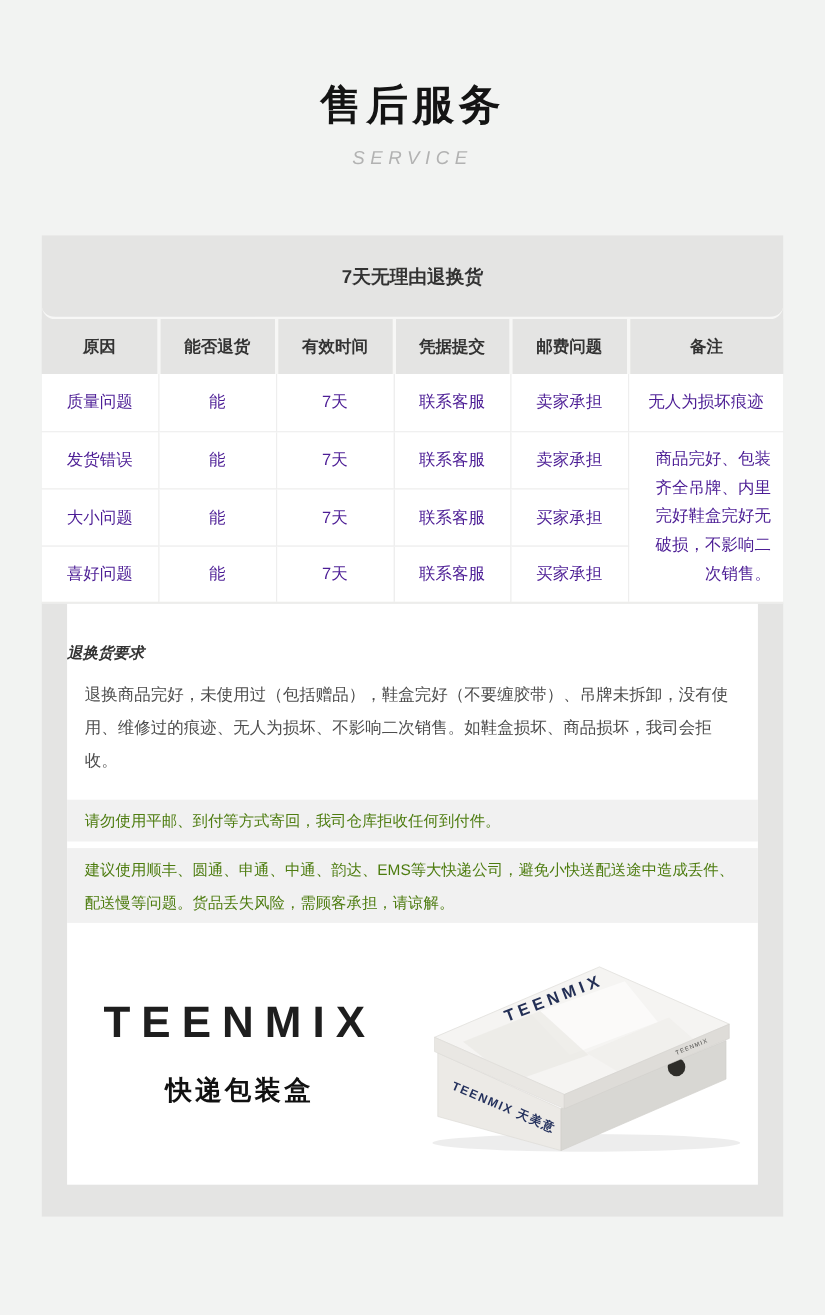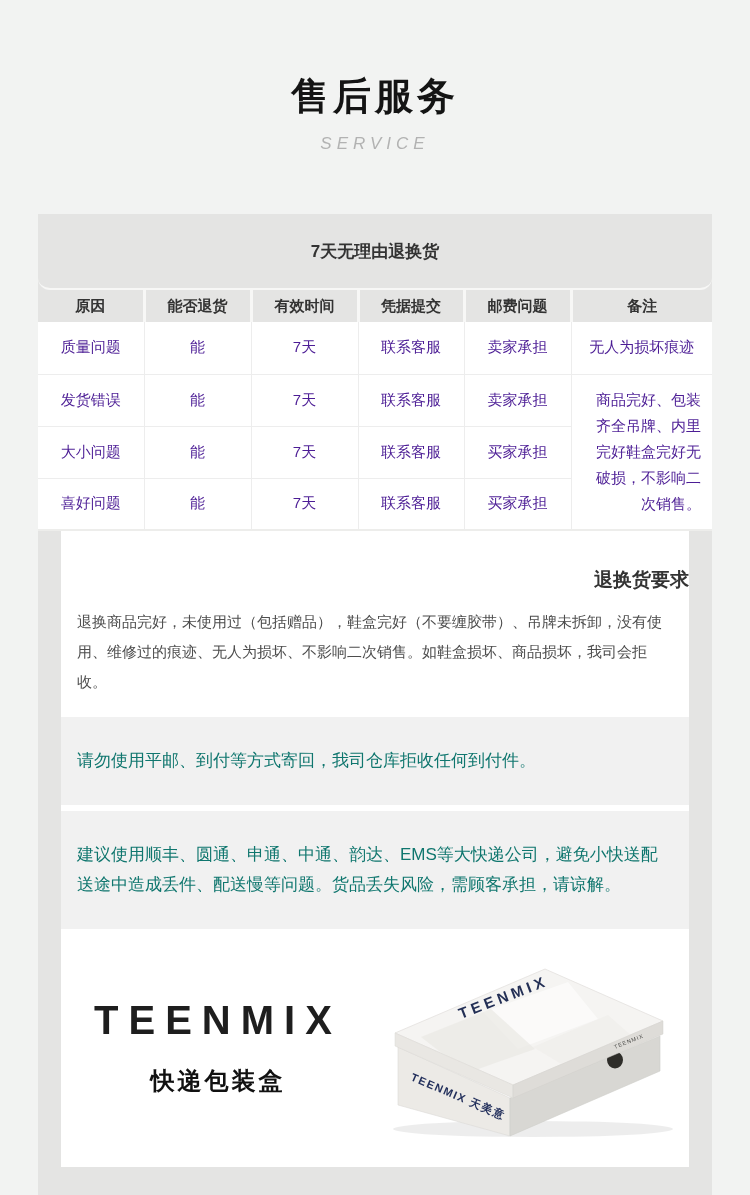--- a/index.html
+++ b/index.html
@@ -34,50 +34,50 @@
     width: 100%; border-collapse: collapse; table-layout: fixed;
     border-bottom: 2px solid #ededeb;
   }
   .policy-table col.c-reason   { width: 106px; }
   .policy-table col.c-can      { width: 107px; }
   .policy-table col.c-period   { width: 107px; }
   .policy-table col.c-evidence { width: 106px; }
   .policy-table col.c-postage  { width: 107px; }
   .policy-table col.c-note     { width: 141px; }
   .policy-table th {
-    height: 32px; background: #e4e4e3; font-size: 15px; font-weight: 700;
+    height: 50px; background: #e4e4e3; font-size: 15px; font-weight: 700;
     color: #333; text-align: center; border-left: 3px solid #f7f7f6;
   }
   .policy-table th:first-child { border-left: none; }
   .policy-table td {
     height: 52px; background: #ffffff; font-size: 15px; color: #4c1d95;
     text-align: center; border-left: 1px solid #ededed;
     border-top: 1px solid #ededed;
   }
   .policy-table td:first-child { border-left: none; }
   .policy-table tbody tr:first-child td { border-top: none; }
   .policy-table td.note-merged {
     text-align: right; padding: 6px 11px; line-height: 26px;
     vertical-align: middle;
   }
   
   .white-box {
     margin: 0 23px; background: #ffffff; padding-bottom: 26px;
   }
   .req-title {
-    padding-top: 36px; text-align: right; font-size: 19px;
-    font-weight: 700; color: #333;
+    padding-top: 36px; text-align: left; font-size: 14px;
+    font-weight: 700; color: #333; font-style: italic;
   }
   .req-paragraph {
     margin: 14px 16px 20px; font-size: 15px; color: #4d4d4d;
     line-height: 30px; text-align: left;
   }
   .notice-band {
     background: #f1f1f1; margin-bottom: 6px;
-    padding: 29px 16px; font-size: 17px; color: #0f766e; line-height: 30px;
+    padding: 4px 16px; font-size: 14px; color: #4d7c0f; line-height: 30px;
   }
   .notice-band.last { margin-bottom: 0; }
   
   .brand-row {
     display: flex; align-items: center; justify-content: space-between;
     padding: 28px 6px 4px 18px;
   }
   .brand-block { width: 46%; text-align: center; }
   .brand-logo {
     font-size: 40px; font-weight: 700; letter-spacing: 10px;

